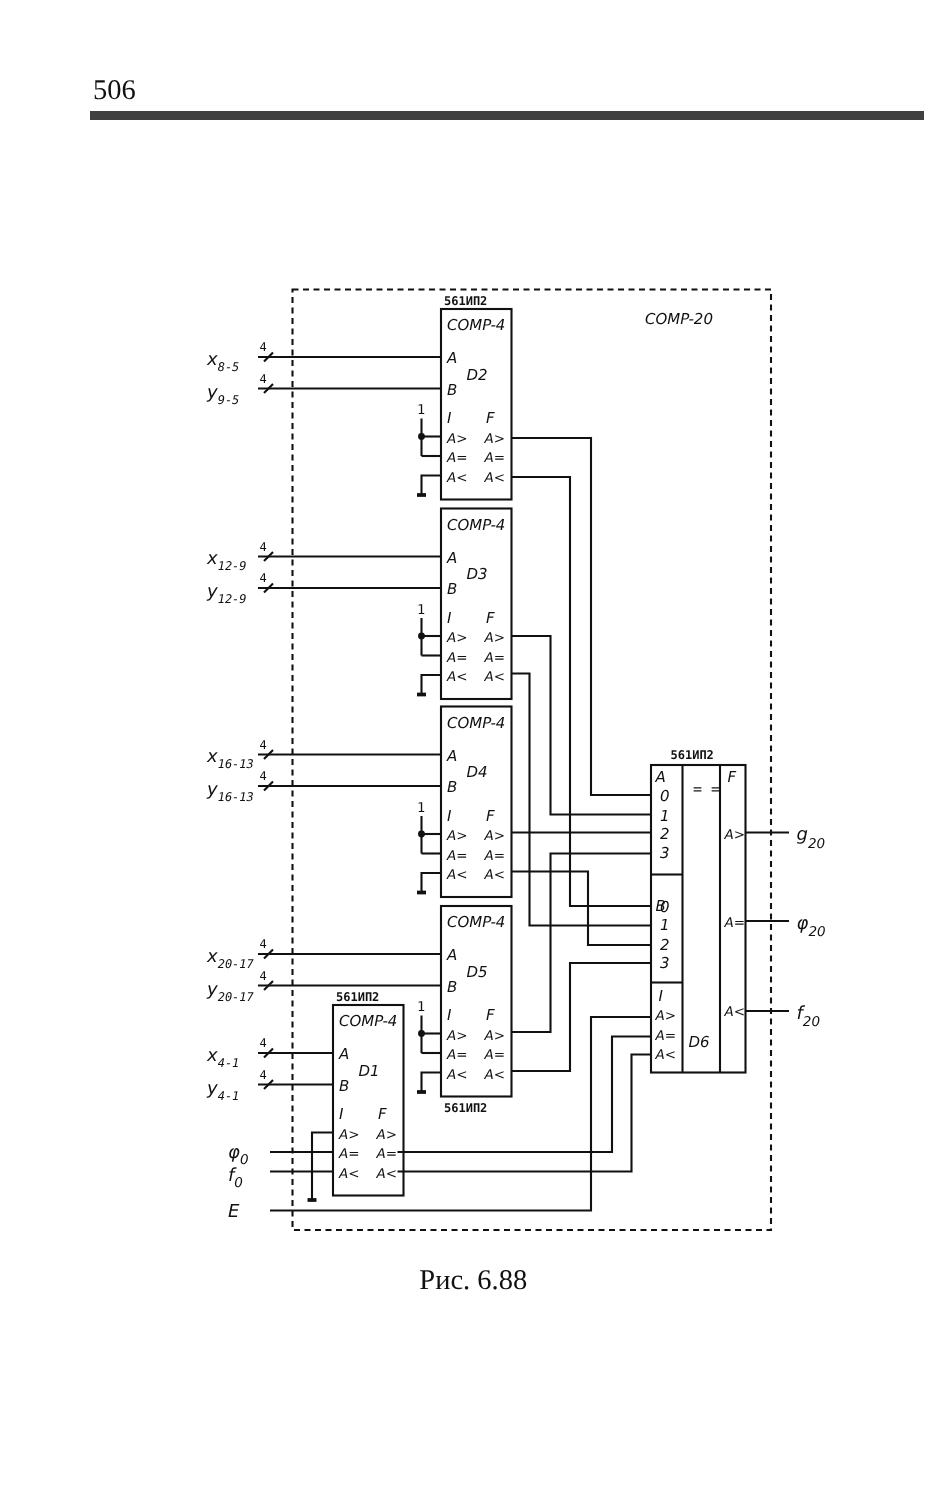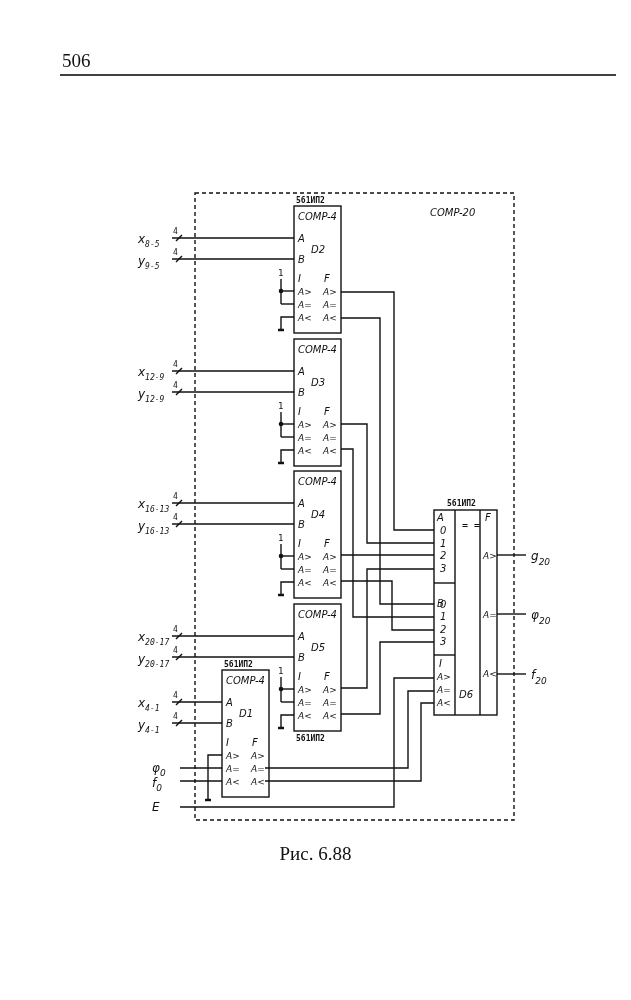--- a/index.html
+++ b/index.html
@@ -1,17 +1,17 @@
 <!DOCTYPE html>
 <html><head>
 <meta charset="utf-8">
 <style>
   html, body { margin: 0; padding: 0; background: #ffffff; }
   body { width: 631px; height: 1000px; position: relative; overflow: hidden; font-family: "Liberation Serif", serif; color: #111; }
-  .header { position: absolute; left: 60px; top: 48px; width: 556px; height: 26px; border-bottom: 2px solid #404040; }
+  .header { position: absolute; left: 60px; top: 48px; width: 556px; height: 26px; border-bottom: 6px solid #404040; }
   .page-num { position: absolute; left: 2px; top: 2px; font-size: 19px; }
   .running-title { position: absolute; right: 2px; top: 2px; font-size: 19px; font-style: italic; }
   svg { position: absolute; left: 0; top: 0; }
   .caption { position: absolute; left: 0; width: 631px; top: 843px; text-align: center; font-size: 19px; }
   .mono { font-family: "DejaVu Sans Mono", monospace; }
   .it { font-family: "DejaVu Sans", sans-serif; font-style: italic; }
 </style>
 </head>
 <body>
 

